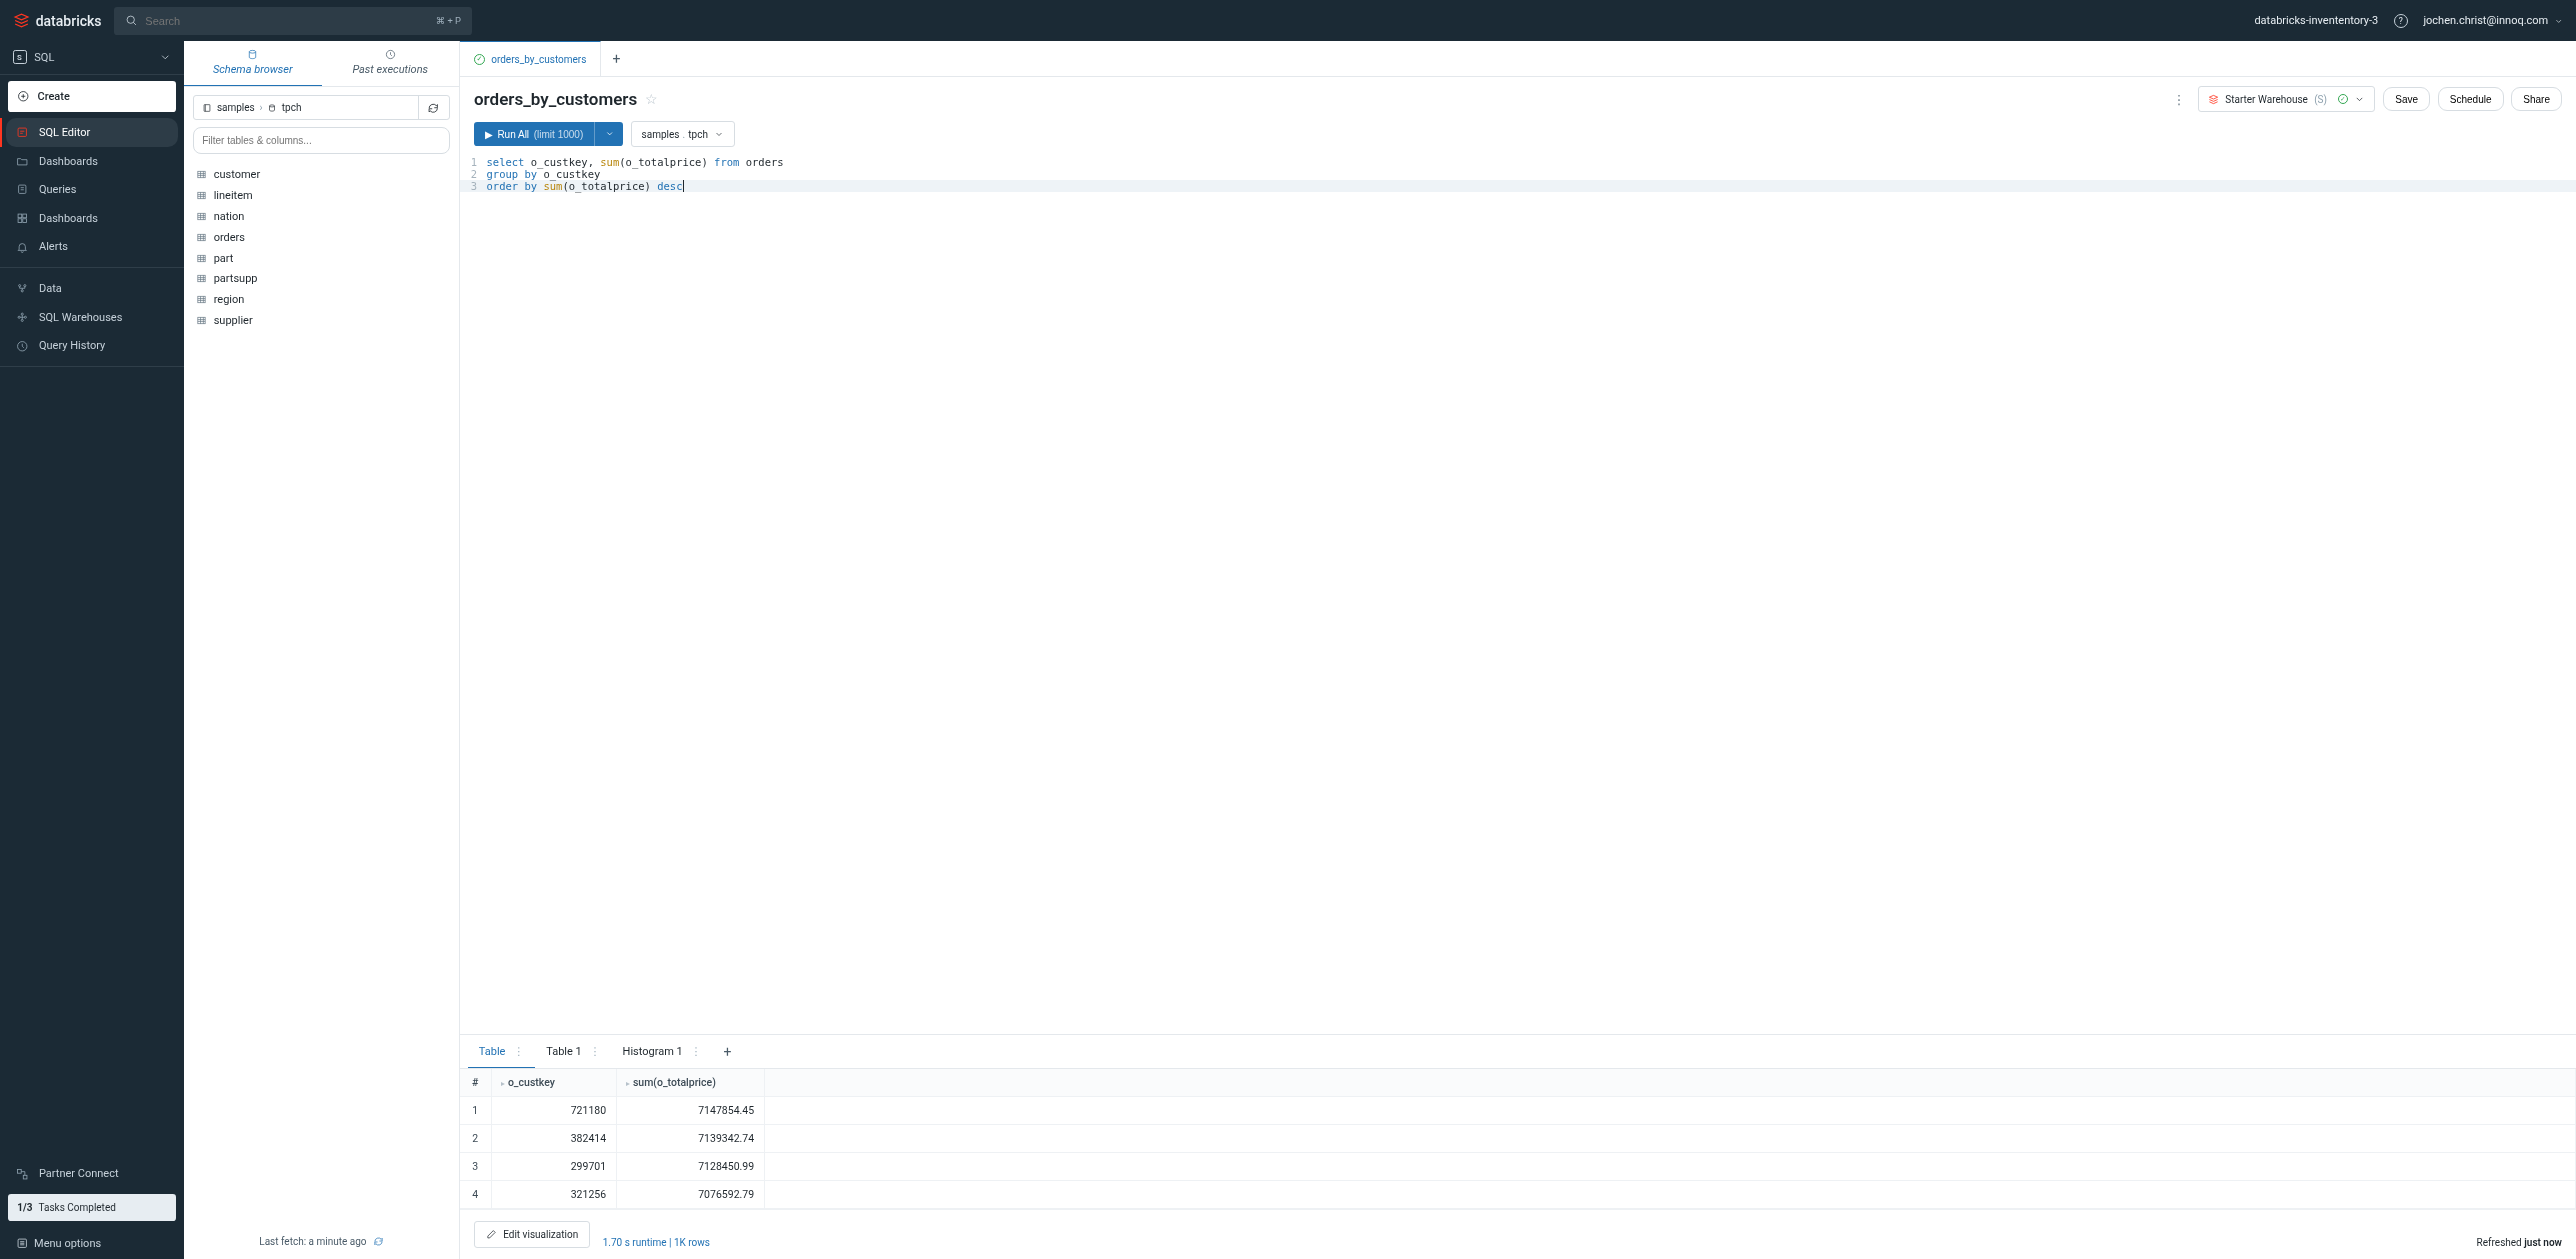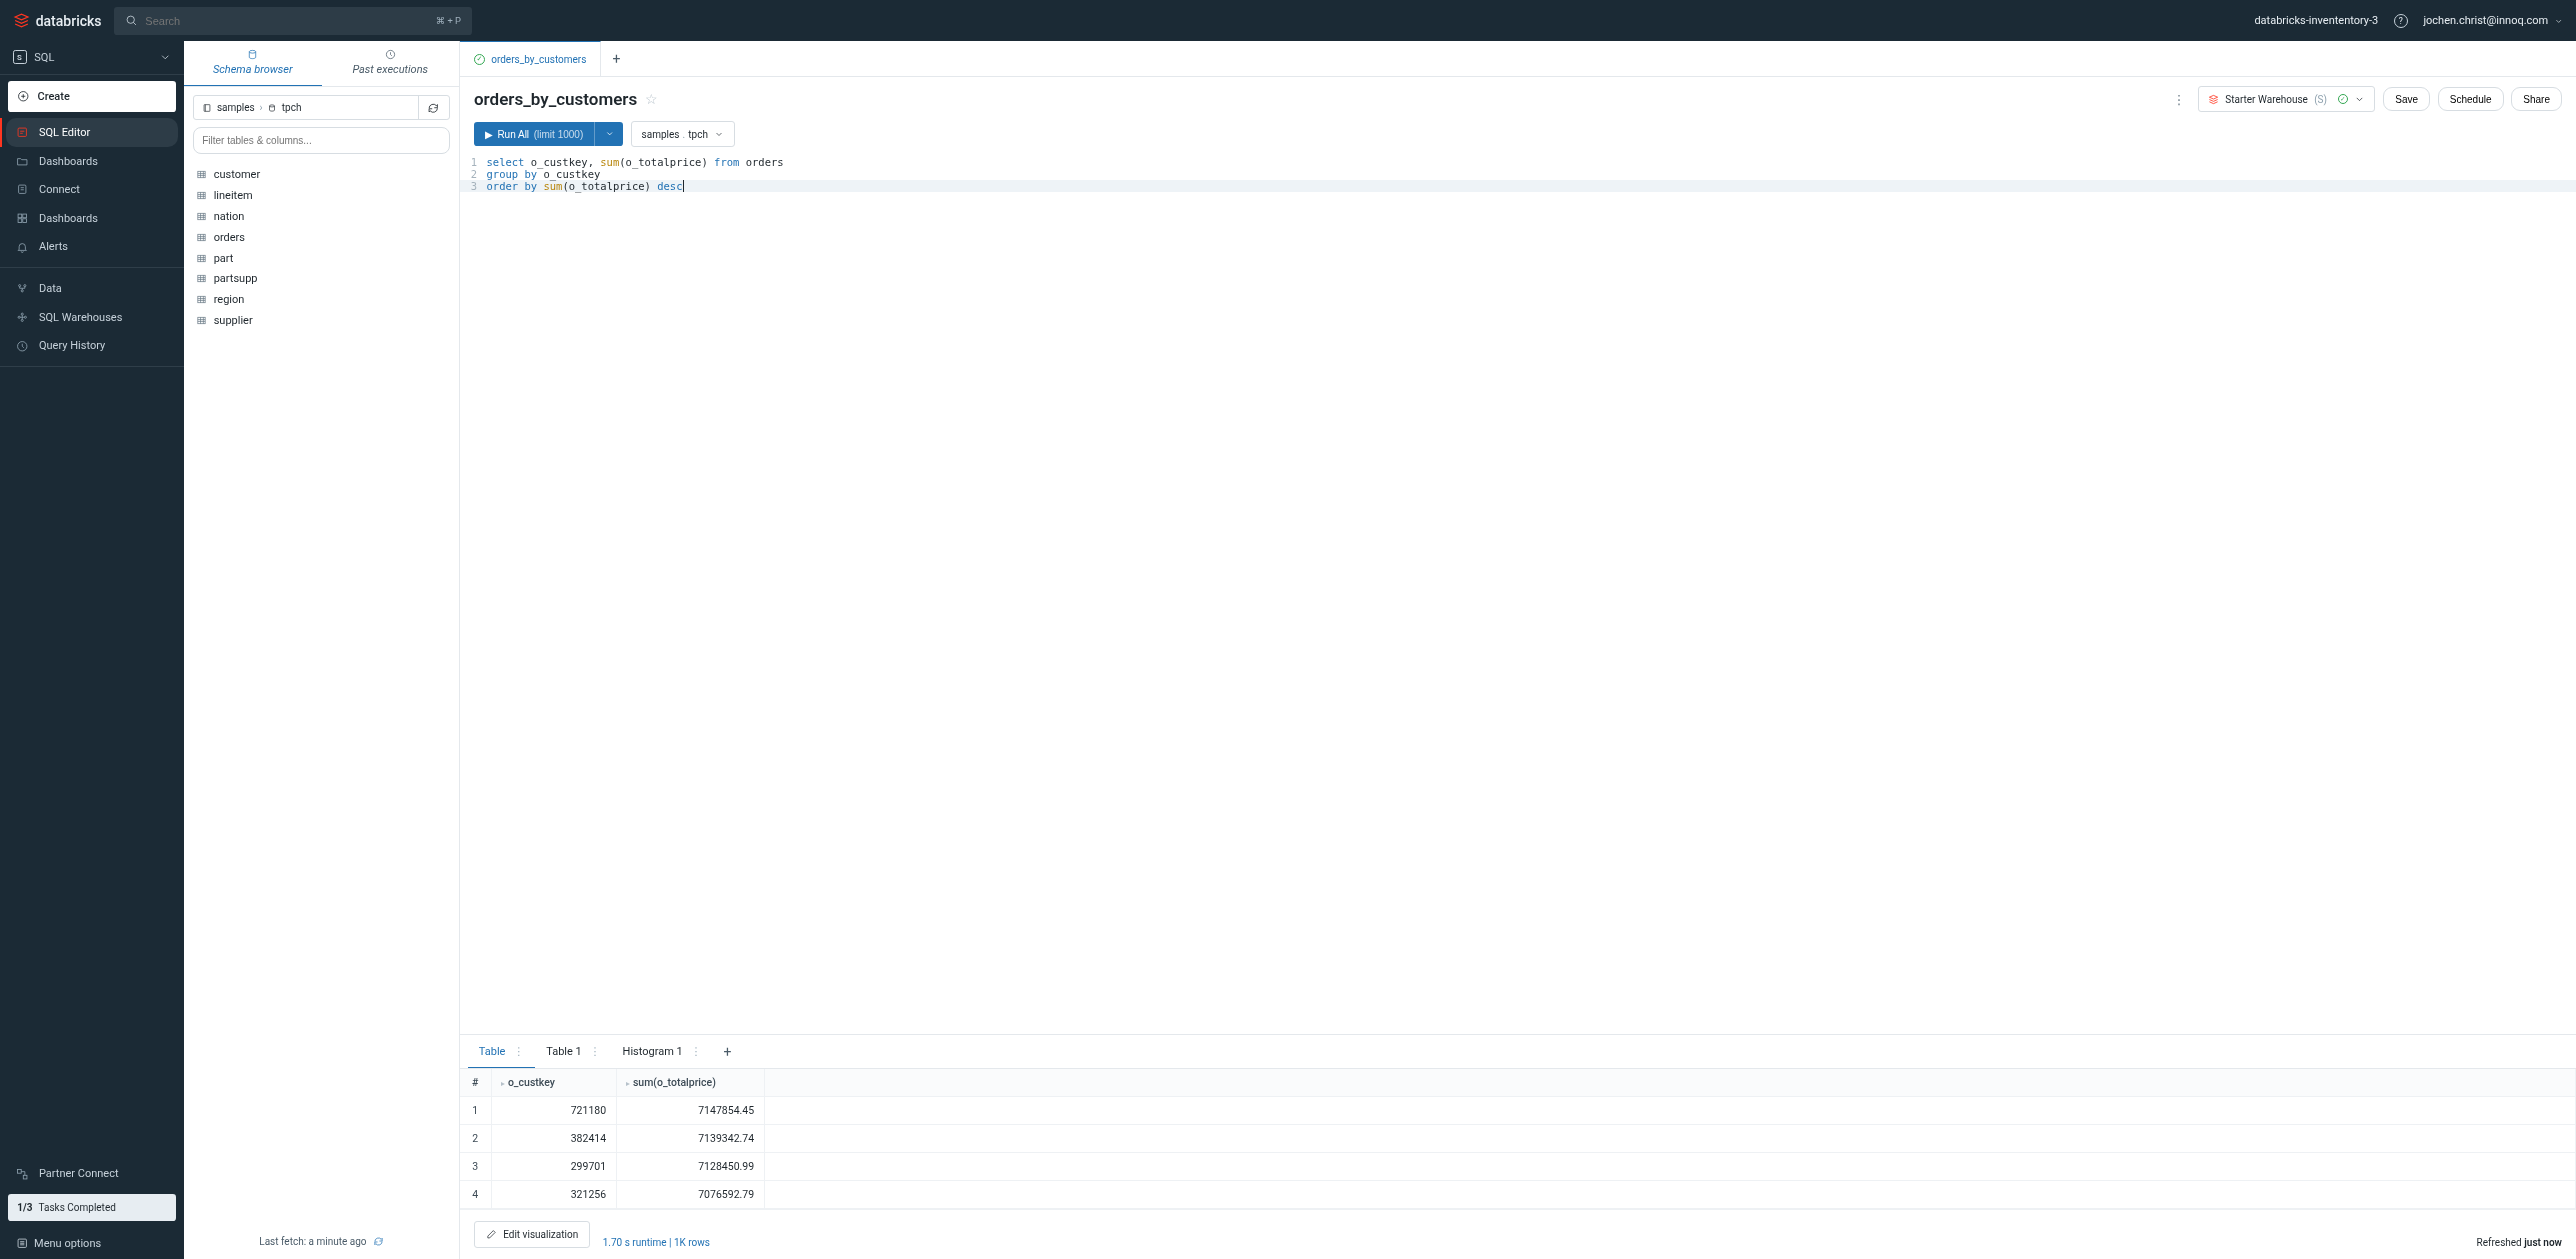--- a/index.html
+++ b/index.html
@@ -182,21 +182,21 @@
             </span>
           <span>Dashboards</span>
         </li>
         <li>
           <span class="nav-icon">
               <svg class="ic" viewBox="0 0 24 24">
                 <rect x="5" y="4" width="14" height="16" rx="2"></rect>
                 <path d="M9 9h6M9 13h6"></path>
               </svg>
             </span>
-          <span>Connect</span>
+          <span>Queries</span>
         </li>
         <li>
           <span class="nav-icon">
               <svg class="ic" viewBox="0 0 24 24">
                 <rect x="4" y="4" width="7" height="7"></rect>
                 <rect x="13" y="4" width="7" height="7"></rect>
                 <rect x="4" y="13" width="7" height="7"></rect>
                 <rect x="13" y="13" width="7" height="7"></rect>
               </svg>
             </span>

